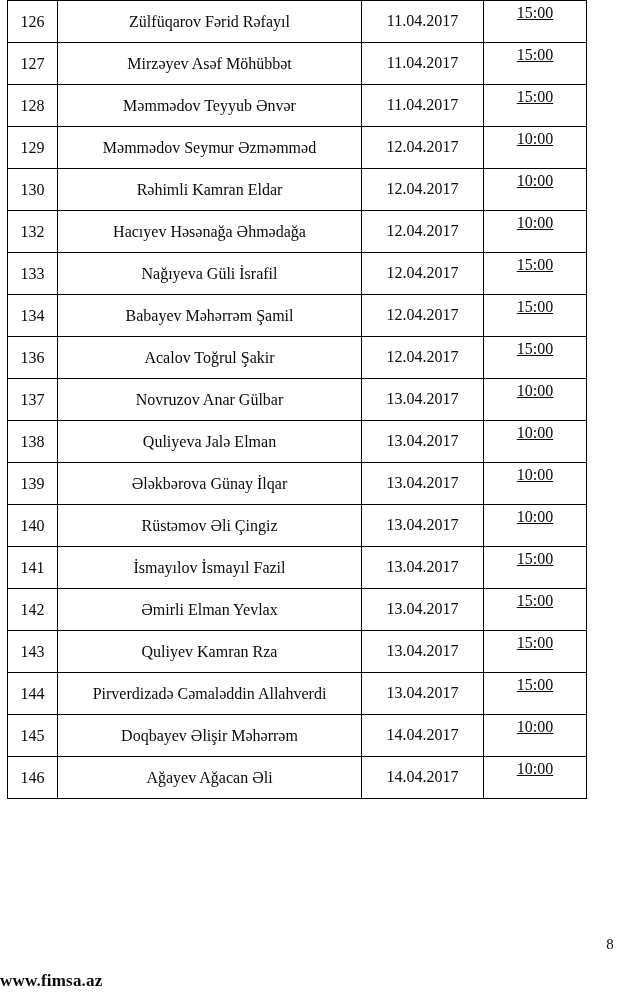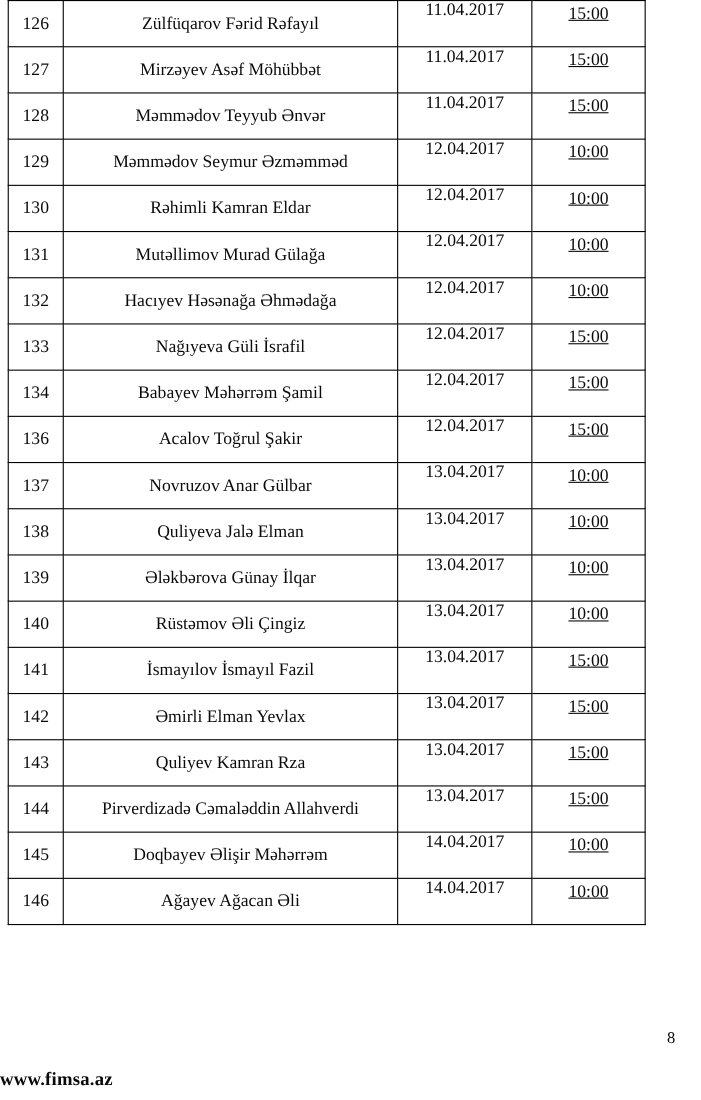--- a/index.html
+++ b/index.html
@@ -26,21 +26,21 @@
     border: 1px solid #000;
     height: 42px;
     text-align: center;
     font-size: 16px;
     color: #0a0a0a;
     overflow: hidden;
     white-space: nowrap;
   }
   td.c-num  { width: 50px;  vertical-align: middle; }
   td.c-name { width: 304px; vertical-align: middle; }
-  td.c-date { width: 122px; vertical-align: top; padding-top: 0; }
+  td.c-date { width: 122px; vertical-align: top; padding-top: 11px; }
   td.c-time { width: 103px; vertical-align: top; padding-top: 3px; text-decoration: underline; }
   .page-number {
     position: absolute;
     top: 936px; left: 598px;
     width: 24px;
     text-align: center;
     font-size: 15px;
     color: #0a0a0a;
   }
   .site-footer {
@@ -81,26 +81,20 @@
         </tr>
         <tr>
           <td class="c-num">129</td>
           <td class="c-name">Məmmədov Seymur Əzməmməd</td>
           <td class="c-date">12.04.2017</td>
           <td class="c-time">10:00</td>
         </tr>
         <tr>
           <td class="c-num">130</td>
           <td class="c-name">Rəhimli Kamran Eldar</td>
-          <td class="c-date">12.04.2017</td>
-          <td class="c-time">10:00</td>
-        </tr>
-        <tr>
-          <td class="c-num">131</td>
-          <td class="c-name">Mutəllimov Murad Gülağa</td>
           <td class="c-date">12.04.2017</td>
           <td class="c-time">10:00</td>
         </tr>
         <tr>
           <td class="c-num">132</td>
           <td class="c-name">Hacıyev Həsənağa Əhmədağa</td>
           <td class="c-date">12.04.2017</td>
           <td class="c-time">10:00</td>
         </tr>
         <tr>

